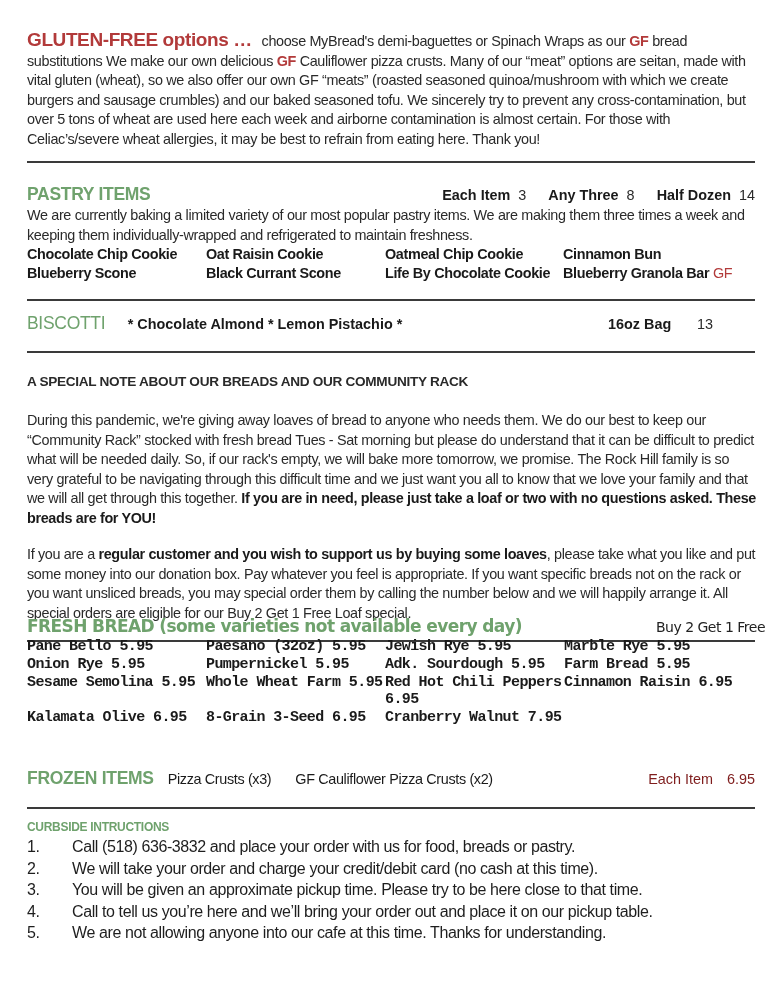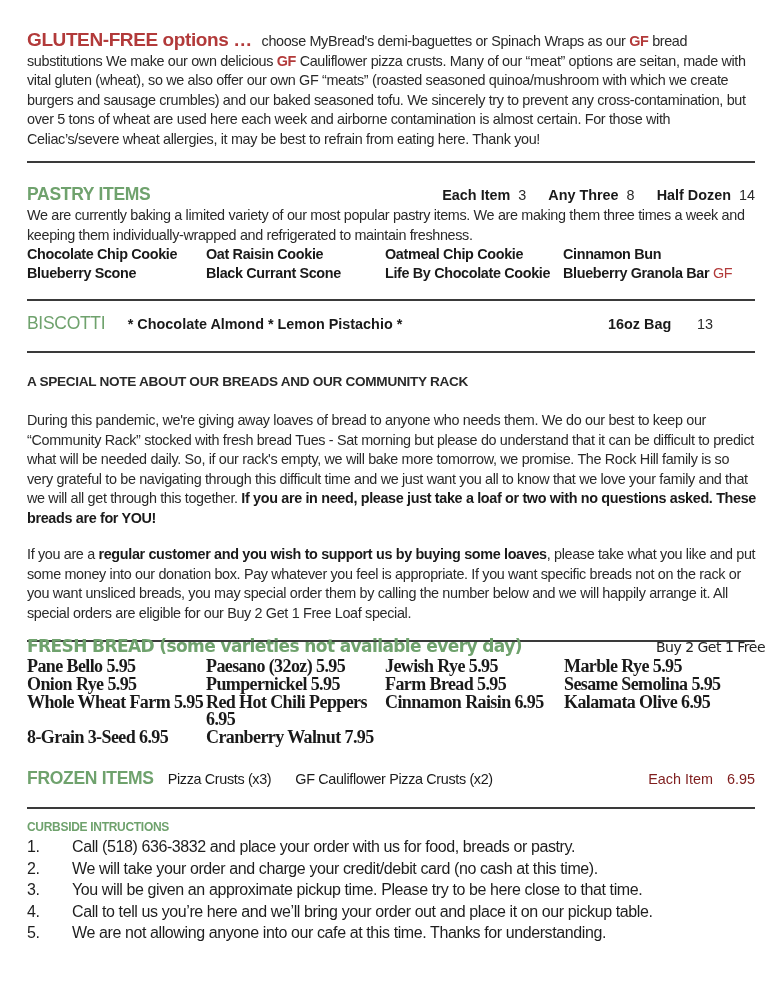--- a/index.html
+++ b/index.html
@@ -78,35 +78,35 @@
 
     
     .note-title {
       position: absolute; left: 27px; top: 374px;
       font-size: 13.6px; font-weight: bold; color: #2a2a2a; letter-spacing: -0.3px;
     }
     .note-p1 { position: absolute; left: 27px; top: 411px; width: 730px; }
     .note-p2 { position: absolute; left: 27px; top: 545px; width: 730px; }
 
     
-    .bread { position: absolute; left: 27px; top: 636px; width: 728px; }
+    .bread { position: absolute; left: 27px; top: 616px; width: 728px; }
     .bread .section-title {
       font-size: 17px;
       font-family: "DejaVu Sans", sans-serif;
       letter-spacing: -0.6px;
     }
     .bread .promo { font-size: 14px; color:#222; font-family: "DejaVu Sans", sans-serif; letter-spacing:-0.5px; margin-right: -10px;}
     .bread-grid {
       display: grid;
       grid-template-columns: 179px 179px 179px 191px;
-      font-size: 18px;
+      font-size: 15px;
       line-height: 17.8px;
       font-weight: bold;
       color: #1a1a1a;
-      font-family: Liberation Serif, serif;
+      font-family: Liberation Mono, monospace;
       letter-spacing: -0.6px;
       margin-top: 2px;
     }
 
     
     .frozen { position: absolute; left: 27px; top: 768px; width: 728px; }
     .frozen .section-title { font-size: 17.5px; }
     .frozen .item { font-size: 14.4px; font-weight: normal; color:#1a1a1a; letter-spacing:-0.35px; }
     .frozen .left { display: flex; align-items: baseline; gap: 14px; }
     .frozen .left .item:first-of-type { margin-left: 0; }
@@ -193,20 +193,21 @@
     <span class="green-head section-title">FRESH BREAD  (some varieties not available every day)</span>
     <span class="promo">Buy 2 Get 1 Free</span>
   </div>
   <div class="bread-grid">
     <span>Pane Bello 5.95</span>
     <span>Paesano (32oz) 5.95</span>
     <span>Jewish Rye 5.95</span>
     <span>Marble Rye 5.95</span>
     <span>Onion Rye 5.95</span>
     <span>Pumpernickel 5.95</span>
+    <span>Adk. Sourdough 5.95</span>
     <span>Farm Bread 5.95</span>
     <span>Sesame Semolina 5.95</span>
     <span>Whole Wheat Farm 5.95</span>
     <span>Red Hot Chili Peppers 6.95</span>
     <span>Cinnamon Raisin 6.95</span>
     <span>Kalamata Olive 6.95</span>
     <span>8-Grain 3-Seed 6.95</span>
     <span>Cranberry Walnut 7.95</span>
   </div>
 </div>

